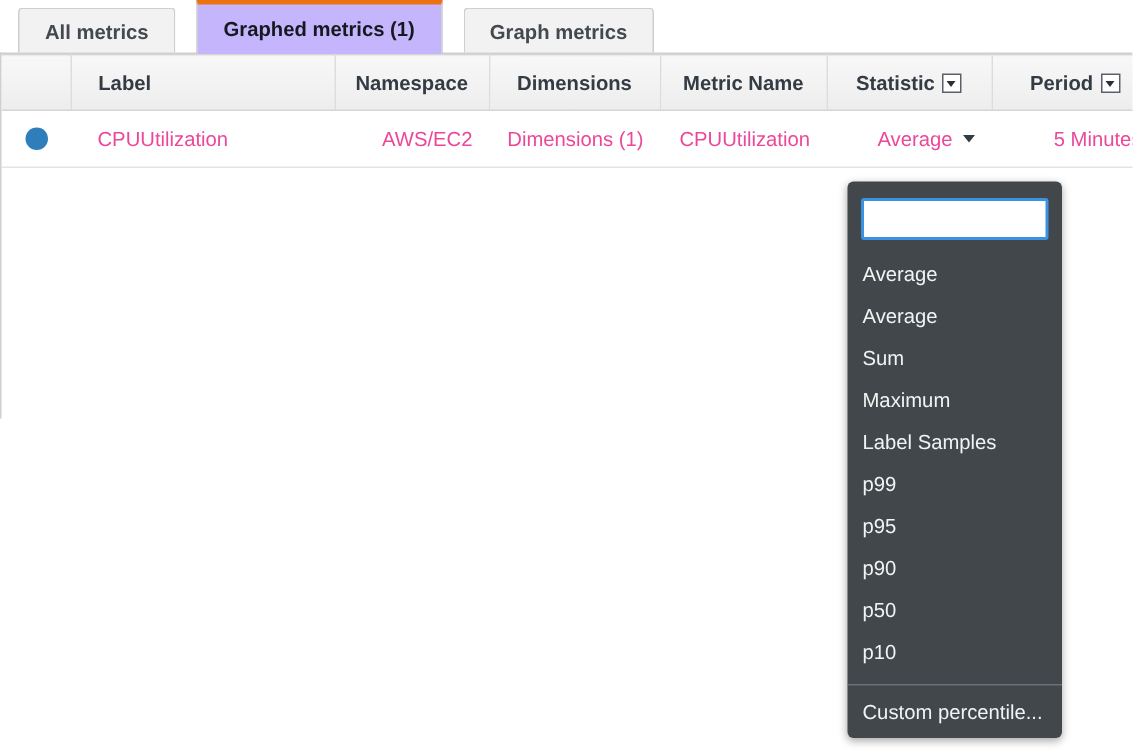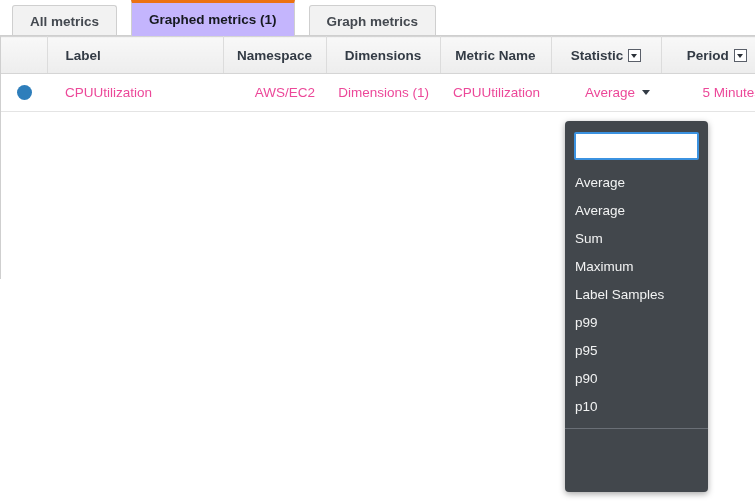--- a/index.html
+++ b/index.html
@@ -295,16 +295,18 @@
   </div>
   <div class="dropdown-list">
     <div class="dropdown-item"><span>Average</span></div>
     <div class="dropdown-item"><span>Average</span></div>
     <div class="dropdown-item"><span>Sum</span></div>
     <div class="dropdown-item"><span>Maximum</span></div>
     <div class="dropdown-item"><span>Label Samples</span></div>
     <div class="dropdown-item"><span>p99</span></div>
     <div class="dropdown-item"><span>p95</span></div>
     <div class="dropdown-item"><span>p90</span></div>
+    <div class="dropdown-item"><span>p50</span></div>
     <div class="dropdown-item"><span>p10</span></div>
     <div class="dropdown-divider"></div>
+    <div class="dropdown-item"><span>Custom percentile...</span></div>
   </div>
 </div>
 
 </body></html>

